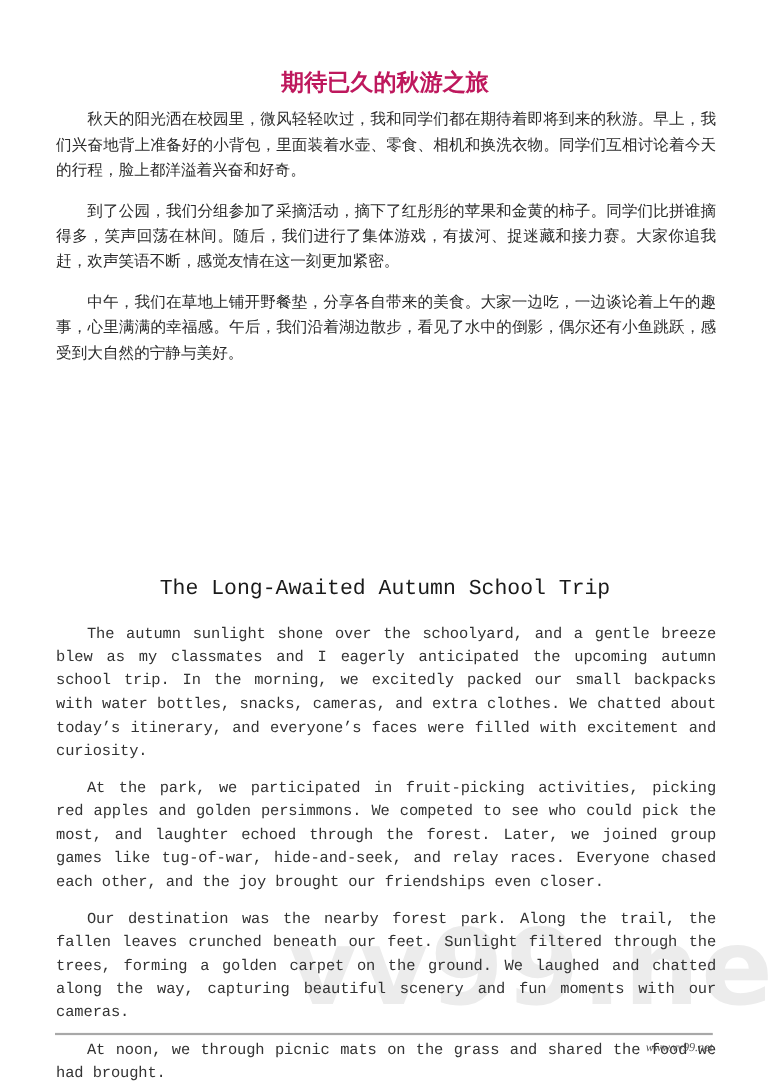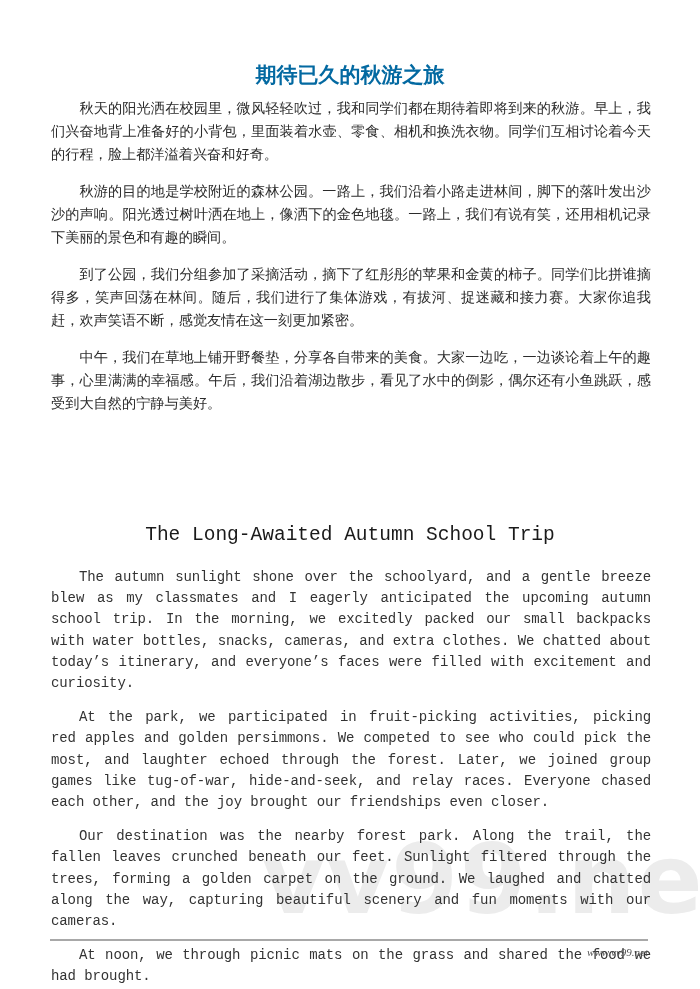--- a/index.html
+++ b/index.html
@@ -36,33 +36,33 @@
     .zh-title {
       position: absolute;
       left: 0;
       width: 700px;
       top: 62px;
       text-align: center;
       font-family: "DejaVu Sans", sans-serif;
       font-weight: bold;
       font-size: 21px;
       line-height: 26px;
-      color: #0369a1;
+      color: #be185d;
       z-index: 1;
     }
     .zh-body {
       position: absolute;
       left: 51px;
       width: 600px;
       top: 98px;
       z-index: 1;
     }
     .zh-p {
       margin: 0 0 14px 0;
-      font-family: Liberation Mono, monospace;
+      font-family: Liberation Sans, sans-serif;
       font-size: 14.2px;
       line-height: 23px;
       text-indent: 2em;
       text-align: justify;
       color: #2b2b2b;
     }
     .en-title {
       position: absolute;
       left: 0;
       width: 700px;
@@ -116,21 +116,20 @@
 <body>
 
 <div class="page">
 
   <div class="watermark">vv99.net</div>
 
   <h1 class="zh-title" style="margin:0;">期待已久的秋游之旅</h1>
 
   <div class="zh-body">
     <p class="zh-p">秋天的阳光洒在校园里，微风轻轻吹过，我和同学们都在期待着即将到来的秋游。早上，我们兴奋地背上准备好的小背包，里面装着水壶、零食、相机和换洗衣物。同学们互相讨论着今天的行程，脸上都洋溢着兴奋和好奇。</p>
-    <p class="zh-p">秋游的目的地是学校附近的森林公园。一路上，我们沿着小路走进林间，脚下的落叶发出沙沙的声响。阳光透过树叶洒在地上，像洒下的金色地毯。一路上，我们有说有笑，还用相机记录下美丽的景色和有趣的瞬间。</p>
     <p class="zh-p">到了公园，我们分组参加了采摘活动，摘下了红彤彤的苹果和金黄的柿子。同学们比拼谁摘得多，笑声回荡在林间。随后，我们进行了集体游戏，有拔河、捉迷藏和接力赛。大家你追我赶，欢声笑语不断，感觉友情在这一刻更加紧密。</p>
     <p class="zh-p">中午，我们在草地上铺开野餐垫，分享各自带来的美食。大家一边吃，一边谈论着上午的趣事，心里满满的幸福感。午后，我们沿着湖边散步，看见了水中的倒影，偶尔还有小鱼跳跃，感受到大自然的宁静与美好。</p>
   </div>
 
   <h2 class="en-title" style="margin:0;font-weight:normal;">The Long-Awaited Autumn School Trip</h2>
 
   <div class="en-body">
     <p class="en-p">The autumn sunlight shone over the schoolyard, and a gentle breeze blew as my classmates and I eagerly anticipated the upcoming autumn school trip. In the morning, we excitedly packed our small backpacks with water bottles, snacks, cameras, and extra clothes. We chatted about today’s itinerary, and everyone’s faces were filled with excitement and curiosity.</p>
     <p class="en-p">At the park, we participated in fruit-picking activities, picking red apples and golden persimmons. We competed to see who could pick the most, and laughter echoed through the forest. Later, we joined group games like tug-of-war, hide-and-seek, and relay races. Everyone chased each other, and the joy brought our friendships even closer.</p>
     <p class="en-p">Our destination was the nearby forest park. Along the trail, the fallen leaves crunched beneath our feet. Sunlight filtered through the trees, forming a golden carpet on the ground. We laughed and chatted along the way, capturing beautiful scenery and fun moments with our cameras.</p>

